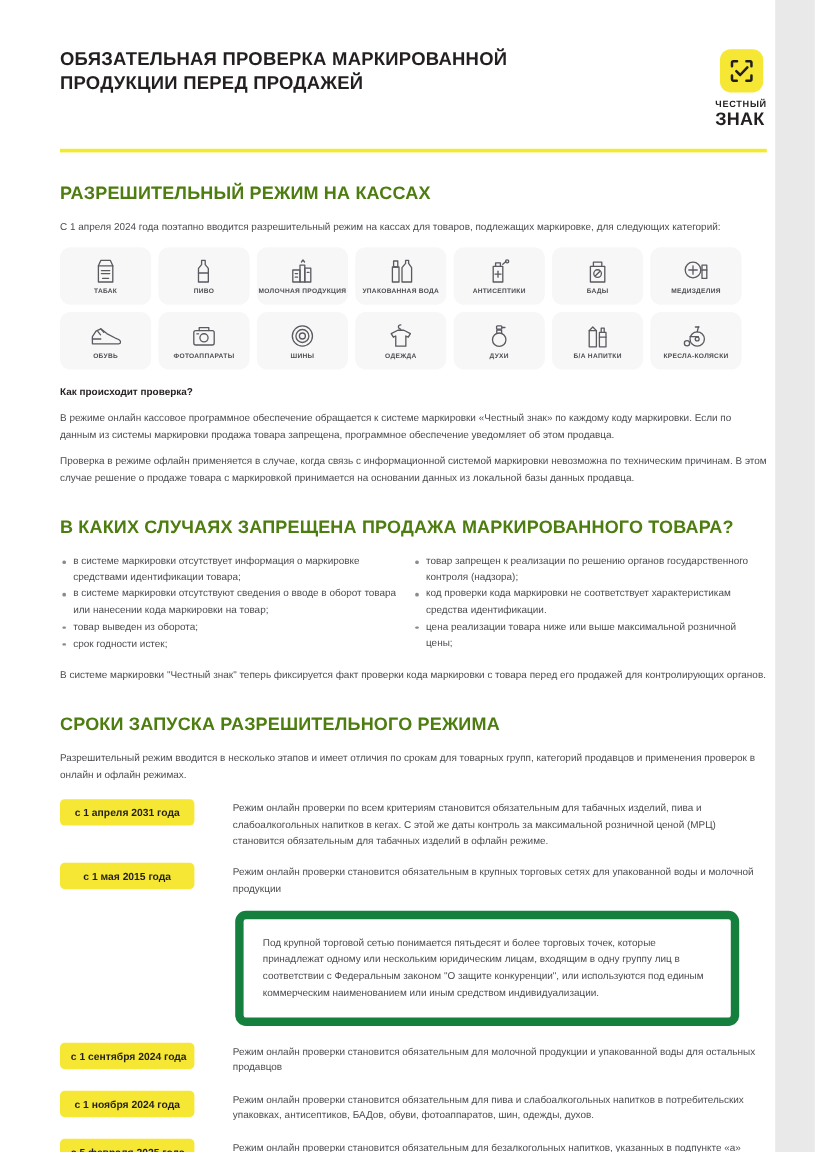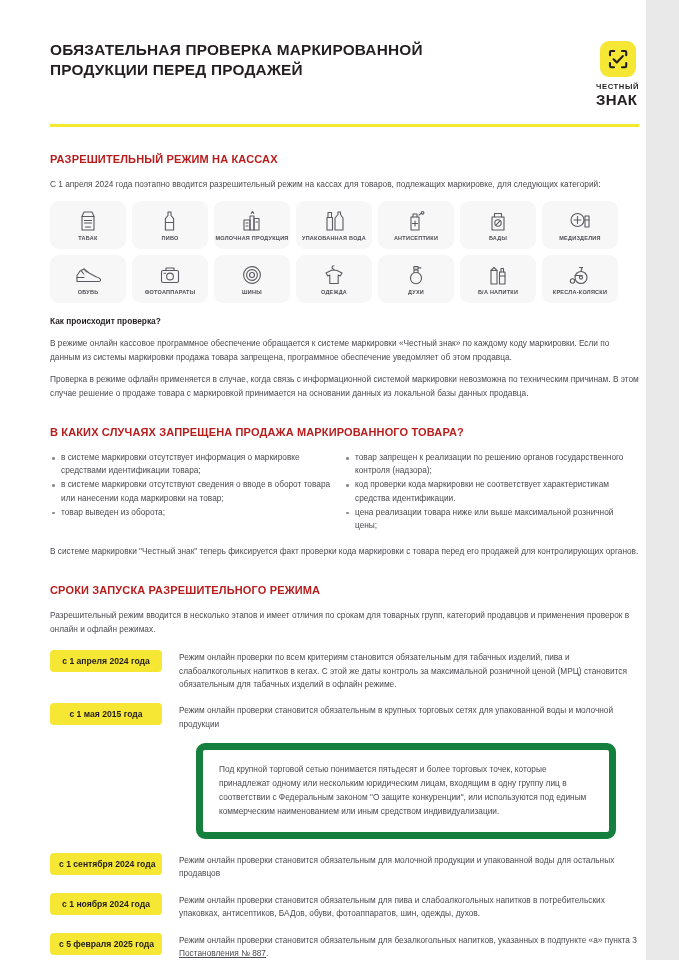--- a/index.html
+++ b/index.html
@@ -42,21 +42,21 @@
   }
   .logo-text .l1{font-size:7.6px;font-weight:bold;letter-spacing:.6px;}
   .logo-text .l2{font-size:15px;font-weight:bold;letter-spacing:.2px;margin-top:1px;}
 
   .rule{
     height:3px;background:#f2ea2c;margin-top:17px;width:589px;
   }
 
   
   h2.sec{
-    font-size:11px;font-weight:bold;color:#b91c1c;
+    font-size:15px;font-weight:bold;color:#4d7c0f;
     text-transform:uppercase;letter-spacing:.15px;
     margin:26px 0 13px 0;
   }
   p.body{
     font-size:8.3px;line-height:1.62;color:#4c4c51;margin:0 0 9px 0;
   }
   p.body.q{font-weight:bold;color:#231f20;margin-top:12px;margin-bottom:9px;}
 
   
   .cards{display:flex;gap:6px;margin:10px 0 0 0;}
@@ -88,21 +88,21 @@
   
   .tl{margin-top:14px;}
   .tl-row{display:flex;align-items:flex-start;margin-bottom:12px;}
   .badge{
     background:#f5e733;color:#231f20;font-size:8.6px;font-weight:bold;
     border-radius:4px;padding:6px 9px;width:112px;box-sizing:border-box;
     text-align:center;flex:none;white-space:nowrap;
   }
   .tl-text{
     font-size:8.3px;line-height:1.62;color:#4c4c51;
-    margin-left:17px;flex:1;padding-top:1px;
+    margin-left:32px;flex:1;padding-top:1px;
   }
   .note{
     margin:4px 0 14px 146px;width:420px;box-sizing:border-box;
     border:7px solid #15803d;border-radius:9px;
     padding:13px 16px;
     font-size:8.3px;line-height:1.68;color:#4c4c51;
   }
   .lnk{text-decoration:underline;color:#4c4c51;}
 </style>
 </head>
@@ -348,37 +348,38 @@
   <p class="body">В режиме онлайн кассовое программное обеспечение обращается к системе маркировки «Честный знак» по каждому коду маркировки. Если по данным из системы маркировки продажа товара запрещена, программное обеспечение уведомляет об этом продавца.</p>
   <p class="body">Проверка в режиме офлайн применяется в случае, когда связь с информационной системой маркировки невозможна по техническим причинам. В этом случае решение о продаже товара с маркировкой принимается на основании данных из локальной базы данных продавца.</p>
 
   <h2 class="sec">В КАКИХ СЛУЧАЯХ ЗАПРЕЩЕНА ПРОДАЖА МАРКИРОВАННОГО ТОВАРА?</h2>
 
   <div class="bullets">
     <ul>
       <li>в системе маркировки отсутствует информация о маркировке средствами идентификации товара;</li>
       <li>в системе маркировки отсутствуют сведения о вводе в оборот товара или нанесении кода маркировки на товар;</li>
       <li>товар выведен из оборота;</li>
+      <li>срок годности истек;</li>
     </ul>
     <ul>
       <li>товар запрещен к реализации по решению органов государственного контроля (надзора);</li>
       <li>код проверки кода маркировки не соответствует характеристикам средства идентификации.</li>
       <li>цена реализации товара ниже или выше максимальной розничной цены;</li>
     </ul>
   </div>
 
   <p class="body" style="margin-top:12px">В системе маркировки "Честный знак" теперь фиксируется факт проверки кода маркировки с товара перед его продажей для контролирующих органов.</p>
 
   <h2 class="sec">СРОКИ ЗАПУСКА РАЗРЕШИТЕЛЬНОГО РЕЖИМА</h2>
   <p class="body">Разрешительный режим вводится в несколько этапов и имеет отличия по срокам для товарных групп, категорий продавцов и применения проверок в онлайн и офлайн режимах.</p>
 
   <div class="tl">
 
     <div class="tl-row">
-      <div class="badge">с 1 апреля 2024 года</div>
+      <div class="badge">с 1 апреля 2031 года</div>
       <div class="tl-text">Режим онлайн проверки по всем критериям становится обязательным для табачных изделий, пива и слабоалкогольных напитков в кегах. С этой же даты контроль за максимальной розничной ценой (МРЦ) становится обязательным для табачных изделий в офлайн режиме.</div>
     </div>
 
     <div class="tl-row">
       <div class="badge">с 1 мая 2015 года</div>
       <div class="tl-text">Режим онлайн проверки становится обязательным в крупных торговых сетях для упакованной воды и молочной продукции</div>
     </div>
 
     <div class="note">Под крупной торговой сетью понимается пятьдесят и более торговых точек, которые принадлежат одному или нескольким юридическим лицам, входящим в одну группу лиц в соответствии с Федеральным законом "О защите конкуренции", или используются под единым коммерческим наименованием или иным средством индивидуализации.</div>
 

